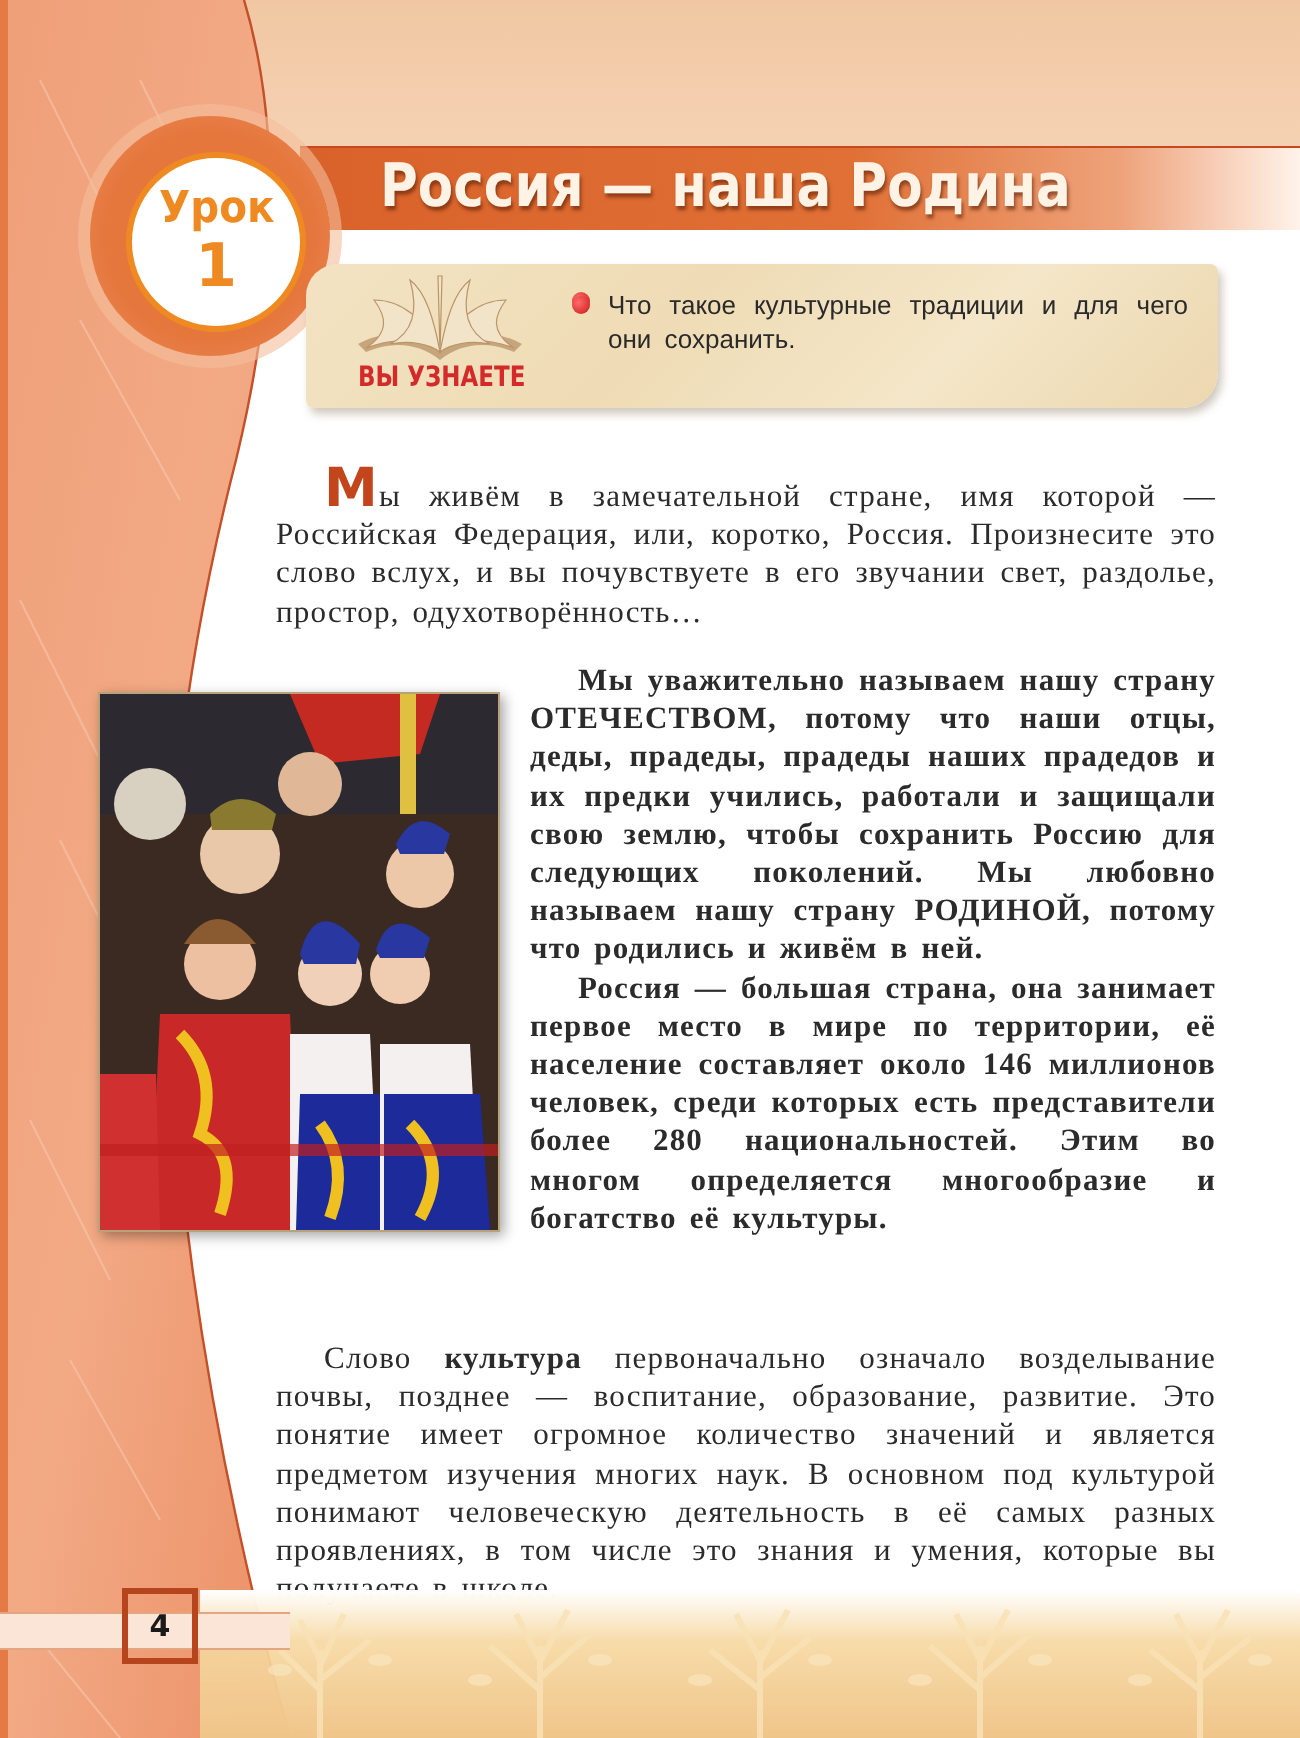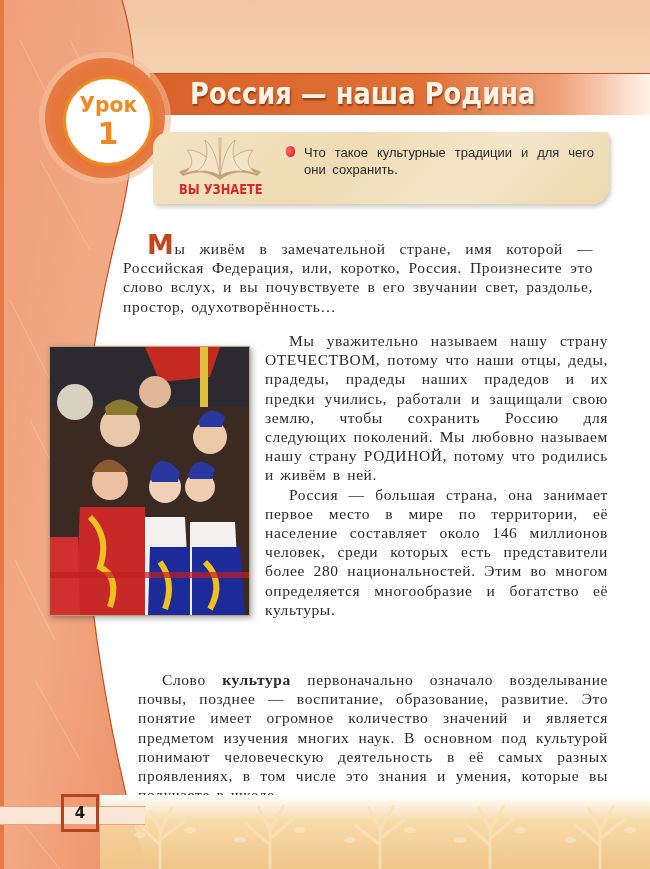--- a/index.html
+++ b/index.html
@@ -163,21 +163,21 @@
     <li class="learn-item">
       <span class="bullet"></span>
     </li>
     <li class="learn-item">
       <span class="bullet"></span>
       <span>Что такое культурные традиции и для чего они сохранить.</span>
     </li>
   </ul>
 </div>
 
-<div class="text-block" style="left:123px; top:235px; width:470px;">
+<div class="text-block" style="left:138px; top:235px; width:470px;">
   <p class="indent"><span class="dropcap">М</span><span>ы живём в замечательной стране, имя которой — Российская Федерация, или, коротко, Россия. Произнесите это слово вслух, и вы почувствуете в его звучании свет, раздолье, простор, одухотворённость…</span></p>
 </div>
 
 <div class="photo">
   <svg width="199" height="268" viewBox="0 0 199 268">
     <rect width="199" height="268" fill="#3a2a22"></rect>
     <rect x="0" y="0" width="199" height="60" fill="#2c2a30"></rect>
     <path d="M95,0 L170,0 L160,30 L110,35 Z" fill="#c42a22"></path>
     <rect x="150" y="0" width="8" height="60" fill="#e0c040"></rect>
     <circle cx="25" cy="55" r="18" fill="#d8d0c0"></circle>
@@ -198,21 +198,21 @@
     <path d="M100,200 L140,200 L145,268 L98,268 Z" fill="#1c2a9a"></path>
     <path d="M110,215 Q125,235 115,262" stroke="#f0c020" stroke-width="6" fill="none"></path>
     <path d="M140,175 L185,175 L190,268 L140,268 Z" fill="#f4f0f0"></path>
     <path d="M142,200 L190,200 L195,268 L142,268 Z" fill="#1c2a9a"></path>
     <path d="M155,215 Q175,235 160,262" stroke="#f0c020" stroke-width="6" fill="none"></path>
     <path d="M0,190 L28,190 L30,268 L0,268 Z" fill="#d03030"></path>
     <rect x="0" y="225" width="199" height="6" fill="#c02020" opacity="0.7"></rect>
   </svg>
 </div>
 
-<div class="text-block" style="left:265px; top:331px; width:343px;">
+<div class="text-block" style="left:265px; top:331px; width:343px;font-weight:bold;">
   <p class="indent">Мы уважительно называем нашу страну ОТЕЧЕСТВОМ, потому что наши отцы, деды, прадеды, прадеды наших прадедов и их предки учились, работали и защищали свою землю, чтобы сохранить Россию для следующих поколений. Мы любовно называем нашу страну РОДИНОЙ, потому что родились и живём в ней.</p>
   <p class="indent">Россия — большая страна, она занимает первое место в мире по территории, её население составляет около 146 миллионов человек, среди которых есть представители более 280 национальностей. Этим во многом определяется многообразие и богатство её культуры.</p>
 </div>
 
 <div class="text-block" style="left:138px; top:670px; width:470px;">
   <p class="indent"><span>Слово </span><span class="bold">культура</span><span> первоначально означало возделывание почвы, позднее — воспитание, образование, развитие. Это понятие имеет огромное количество значений и является предметом изучения многих наук. В основном под культурой понимают человеческую деятельность в её самых разных проявлениях, в том числе это знания и умения, которые вы получаете в школе.</span></p>
 </div>
 
 <div class="bottom-band">
   <svg width="550" height="74" viewBox="0 0 550 74">

